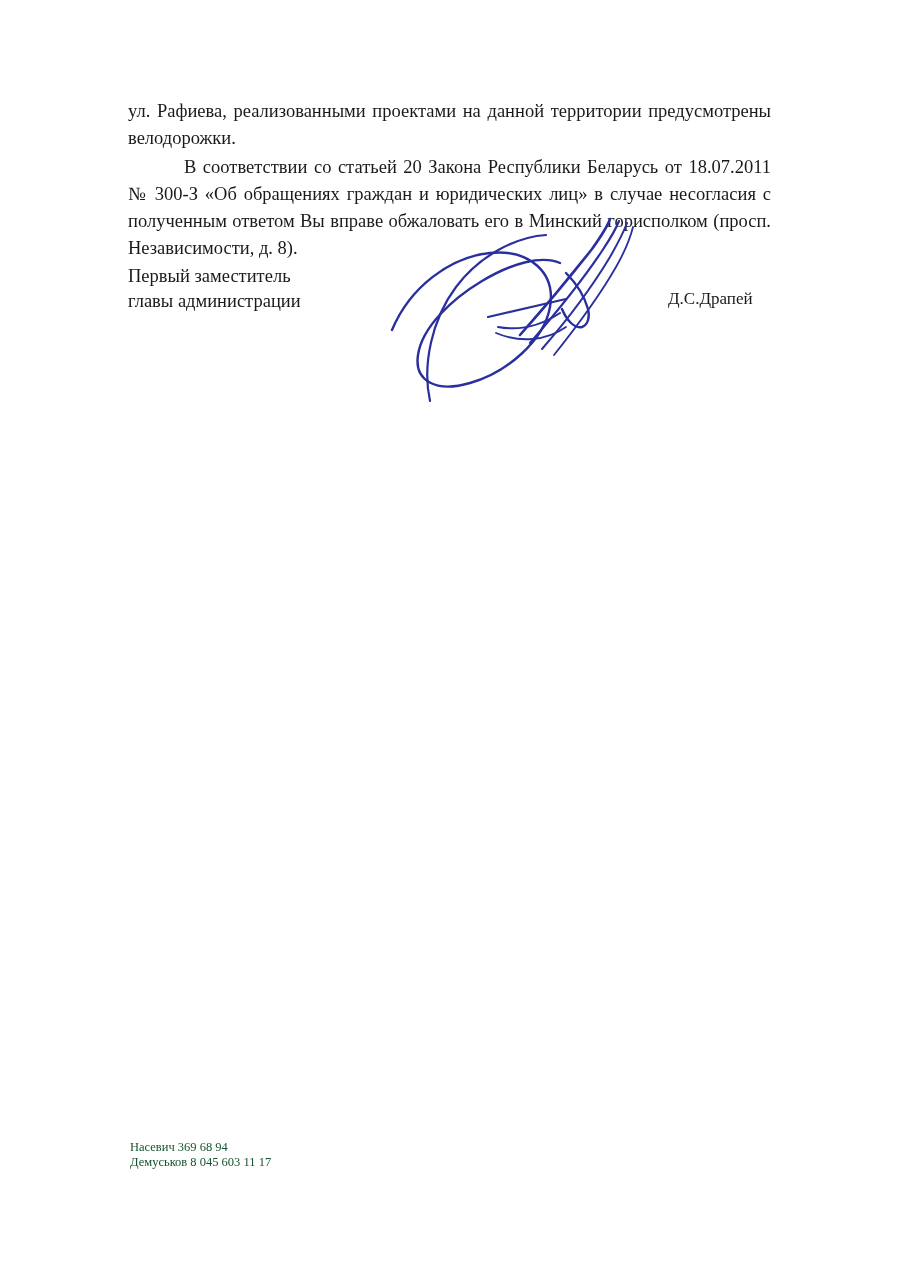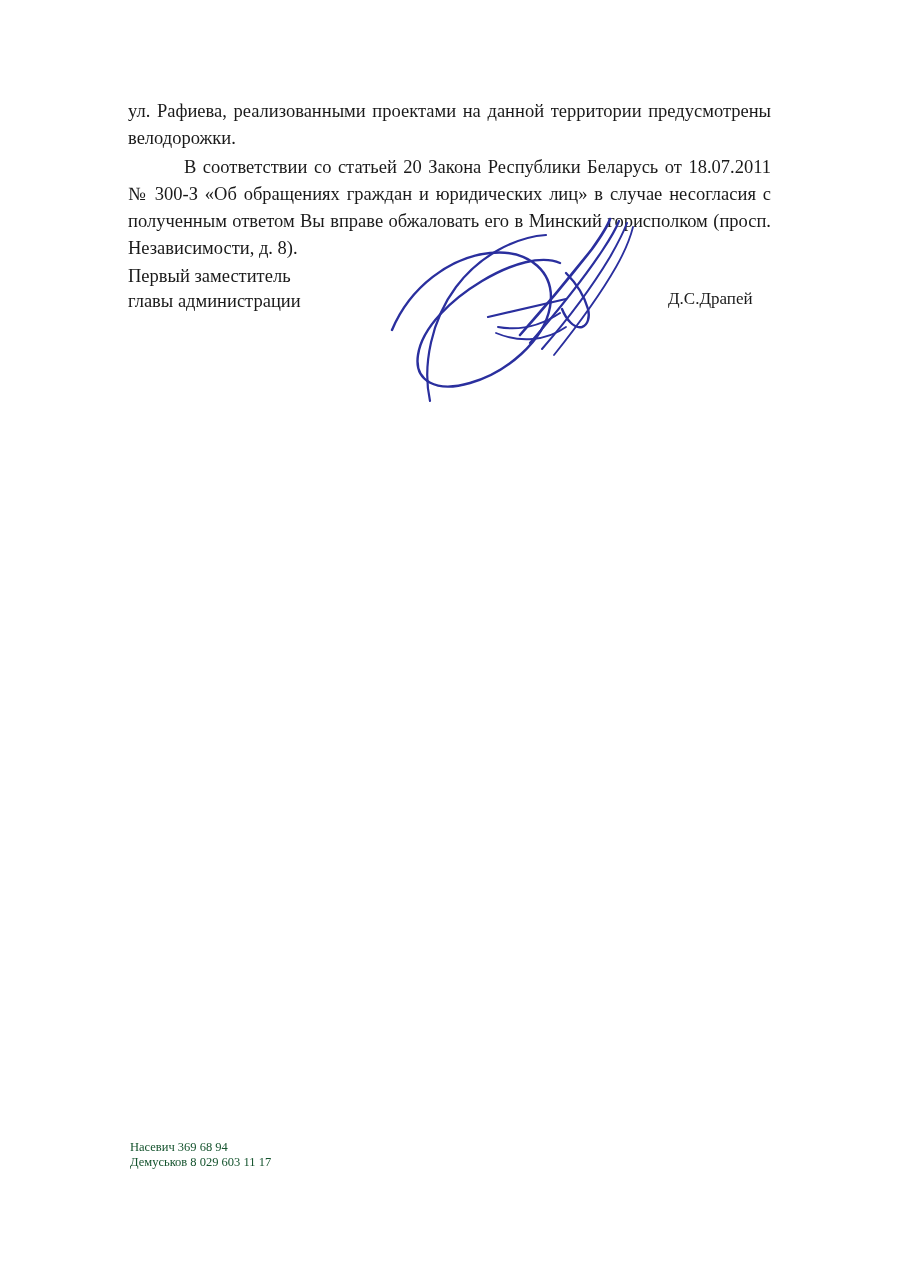--- a/index.html
+++ b/index.html
@@ -108,16 +108,16 @@
       <path d="M184 140 C 208 110, 230 80, 246 52 C 254 38, 260 24, 263 12" stroke-width="1.8"></path>
       <path d="M196 58 C 206 68, 214 80, 218 94 C 220 102, 218 110, 212 112 C 204 114, 196 104, 192 94" stroke-width="2.4"></path>
       <path d="M128 112 C 150 116, 172 110, 190 98" stroke-width="2.0"></path>
       <path d="M118 102 L 196 84" stroke-width="2.2"></path>
       <path d="M126 118 C 150 128, 176 126, 196 112" stroke-width="1.8"></path>
     </g>
   </svg>
 
   <div class="footer-contacts">
     <div>Насевич 369 68 94</div>
-    <div>Демуськов 8 029 603 11 17</div>
+    <div>Демуськов 8 045 603 11 17</div>
   </div>
 
 </div>
 
 </body></html>

